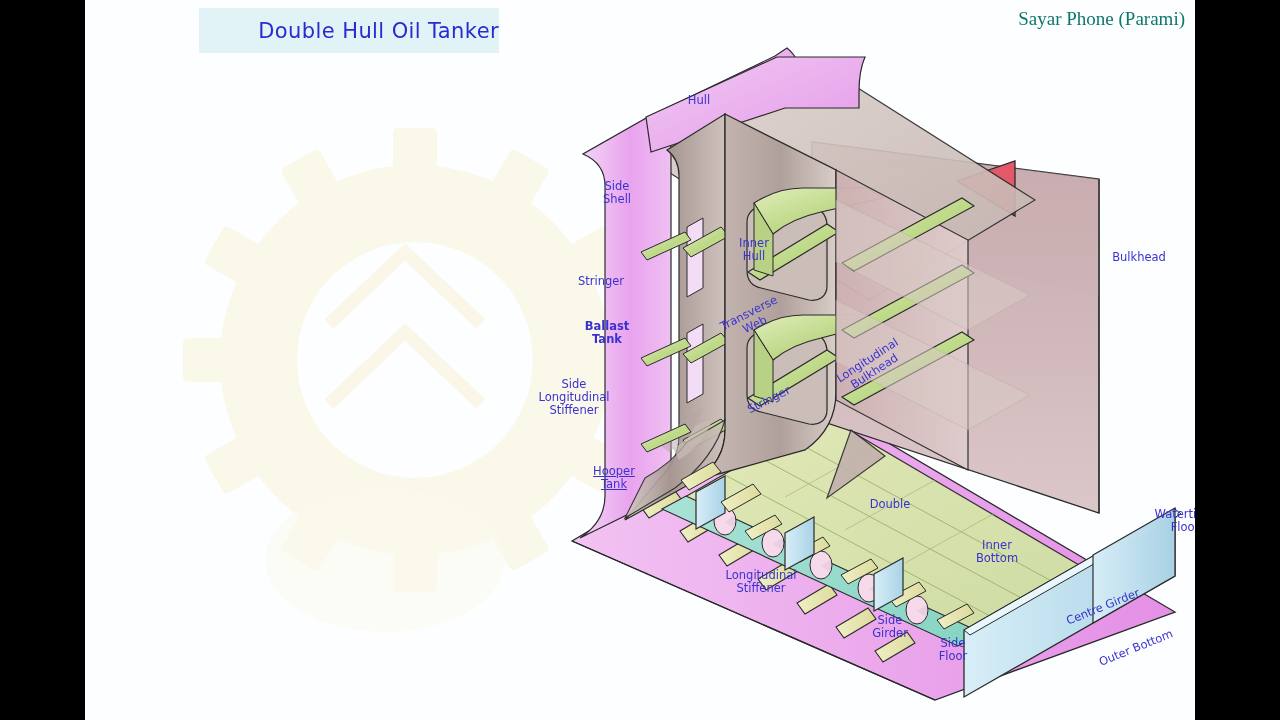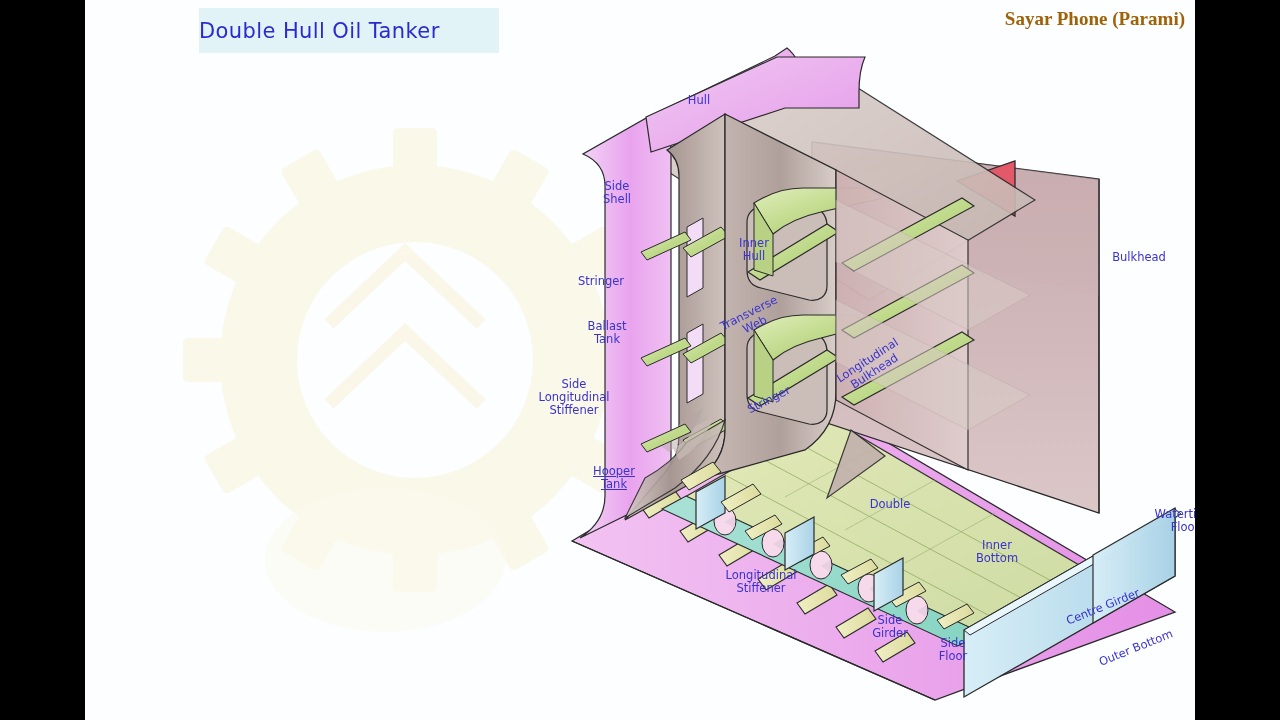--- a/index.html
+++ b/index.html
@@ -4,24 +4,24 @@
 <style>
   html,body{margin:0;padding:0;background:#000;}
   body{width:1280px;height:720px;overflow:hidden;font-family:"DejaVu Sans",sans-serif;}
   #stage{position:relative;width:1280px;height:720px;background:#000;}
   #canvasarea{position:absolute;left:85px;top:0;width:1110px;height:720px;background:#fcfeff;overflow:hidden;}
   #diagram{position:absolute;left:0;top:0;width:1110px;height:720px;}
   .bar{position:absolute;top:0;height:720px;background:#000;}
   #bar-left{left:0;width:85px;}
   #bar-right{left:1195px;width:85px;}
   #title-box{position:absolute;left:114px;top:8px;width:300px;height:45px;
-    background:#e2f3f8;display:flex;align-items:center;justify-content:flex-start;}
+    background:#e2f3f8;display:flex;align-items:center;justify-content:flex-end;}
   #title-text{color:#2a2ad0;font-size:21px;font-family:"DejaVu Sans",sans-serif;letter-spacing:.4px;white-space:nowrap;}
-  #credit{position:absolute;right:10px;top:8px;color:#a16207;font-size:19px;
-    font-family:"Liberation Serif","DejaVu Serif",serif;white-space:nowrap;font-weight:bold;}
+  #credit{position:absolute;right:10px;top:8px;color:#0f766e;font-size:19px;
+    font-family:"Liberation Serif","DejaVu Serif",serif;white-space:nowrap;}
   .lbl{position:absolute;color:#3a32cf;font-size:11.5px;line-height:13px;
     font-family:"DejaVu Sans",sans-serif;text-align:center;white-space:pre;pointer-events:none;}
 </style>
 </head>
 <body>
 
 <div id="stage">
 
   <div id="canvasarea">
 
@@ -322,21 +322,21 @@
         <path d="M 487,541 L 850,700" fill="none" stroke="#2a2a2a" stroke-width="1.3"></path>
       </g>
 
       <line x1="1014" y1="179" x2="1014" y2="513" stroke="#2a2a2a" stroke-width="1.2"></line>
     </svg>
 
     <div class="lbl" style="left:614px;top:100px;transform:translate(-50%,-50%);">Hull</div>
     <div class="lbl" style="left:532px;top:193px;transform:translate(-50%,-50%);">Side
 Shell</div>
     <div class="lbl" style="left:516px;top:281px;transform:translate(-50%,-50%);">Stringer</div>
-    <div class="lbl" style="left:522px;top:333px;transform:translate(-50%,-50%);">Ballast
+    <div class="lbl" style="left:522px;top:333px;transform:translate(-50%,-50%);font-weight:bold;">Ballast
 Tank</div>
     <div class="lbl" style="left:489px;top:397px;transform:translate(-50%,-50%);">Side
 Longitudinal
 Stiffener</div>
     <div class="lbl" style="left:529px;top:478px;transform:translate(-50%,-50%);text-decoration:underline;">Hooper
 Tank</div>
     <div class="lbl" style="left:669px;top:250px;transform:translate(-50%,-50%);">Inner
 Hull</div>
     <div class="lbl" style="left:667px;top:319px;transform:translate(-50%,-50%) rotate(-27deg);">Transverse
 Web</div>

